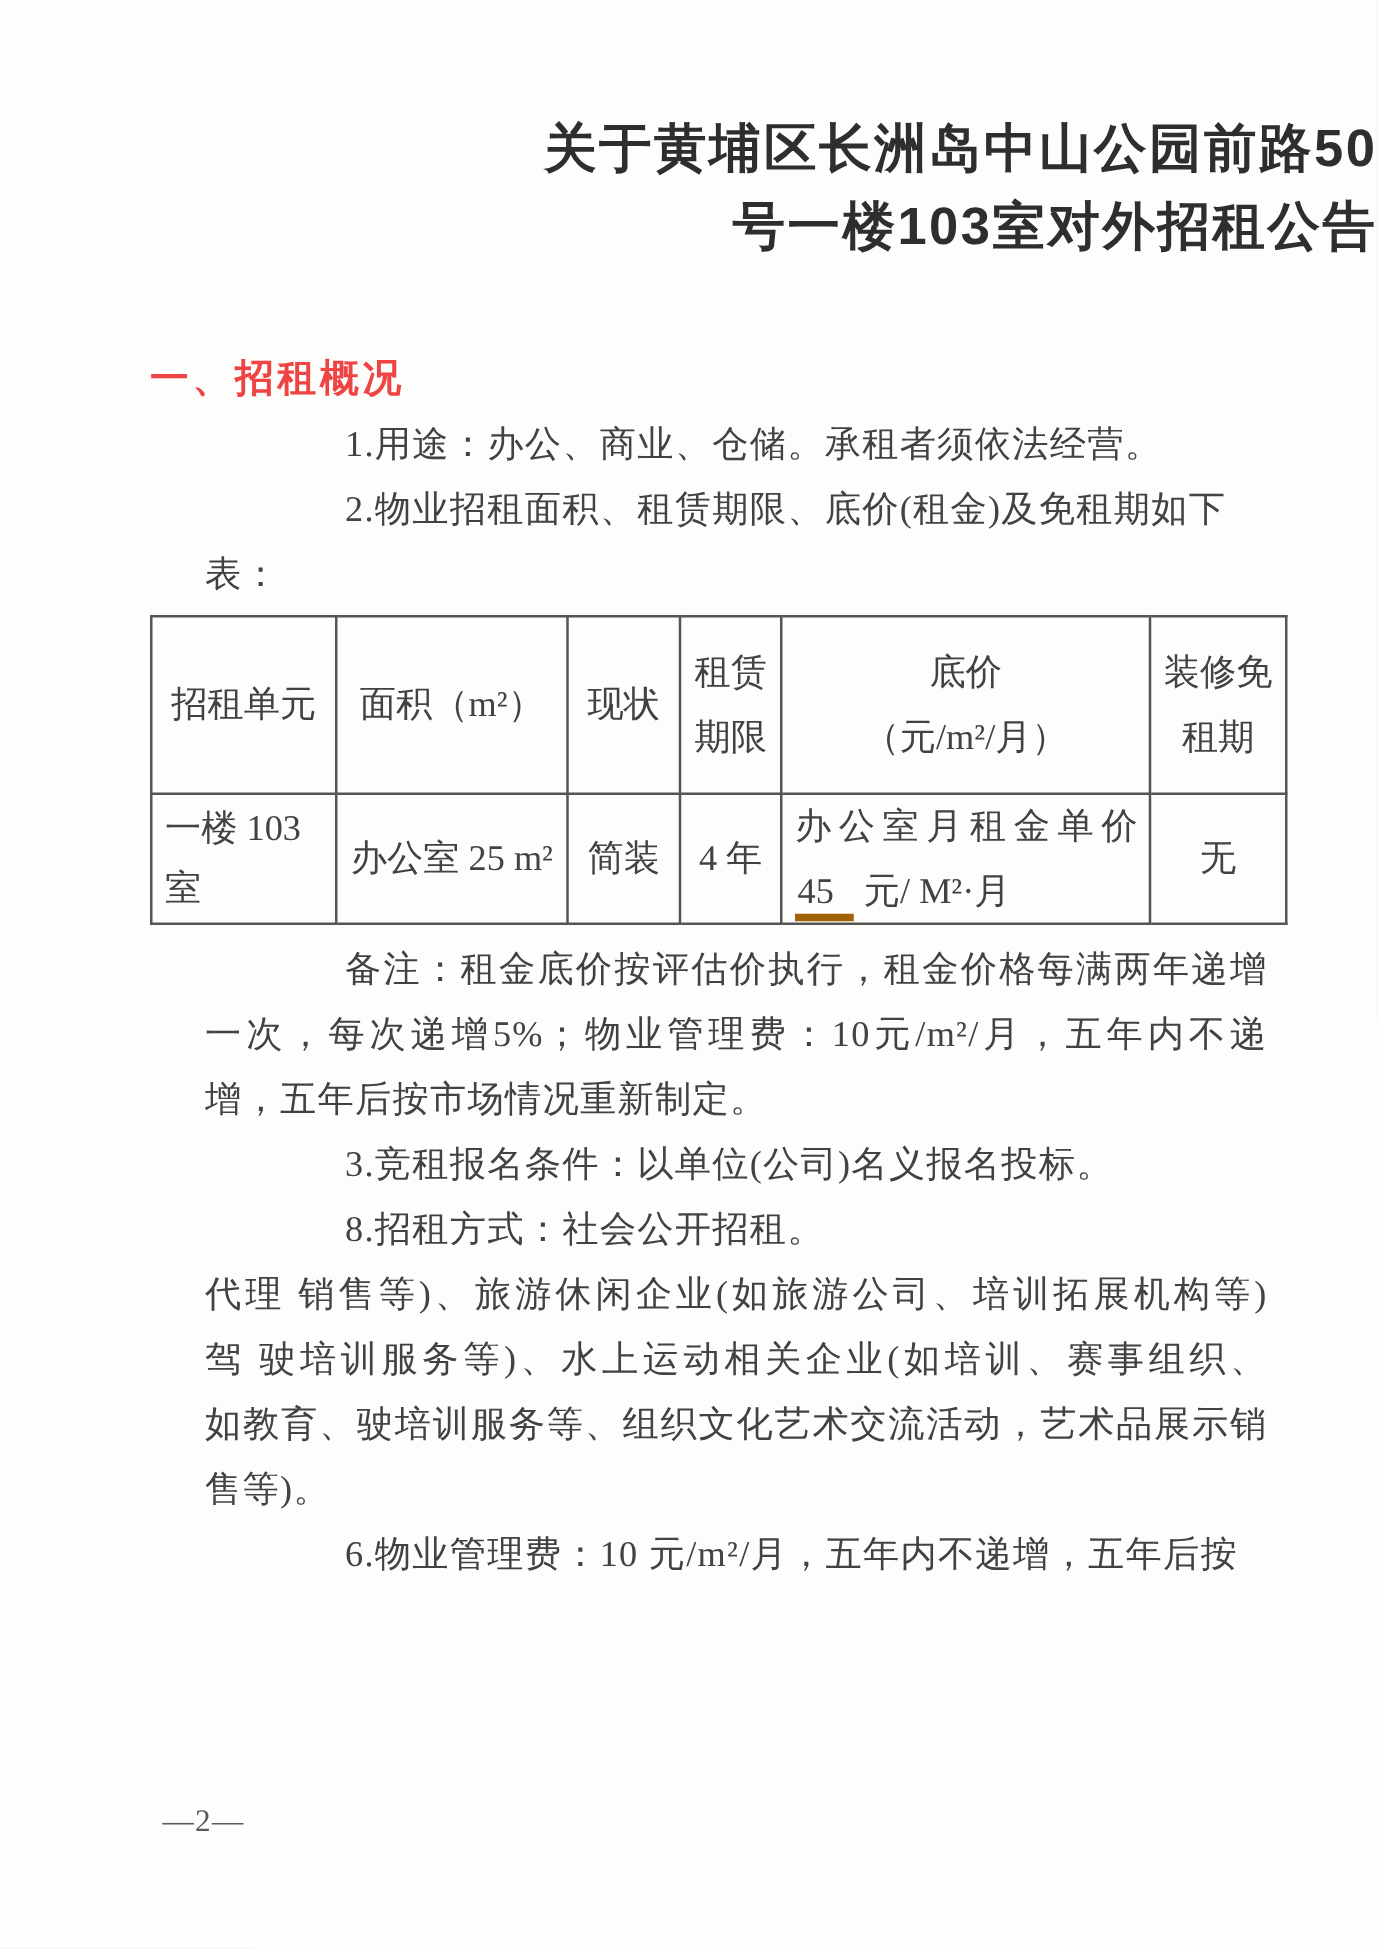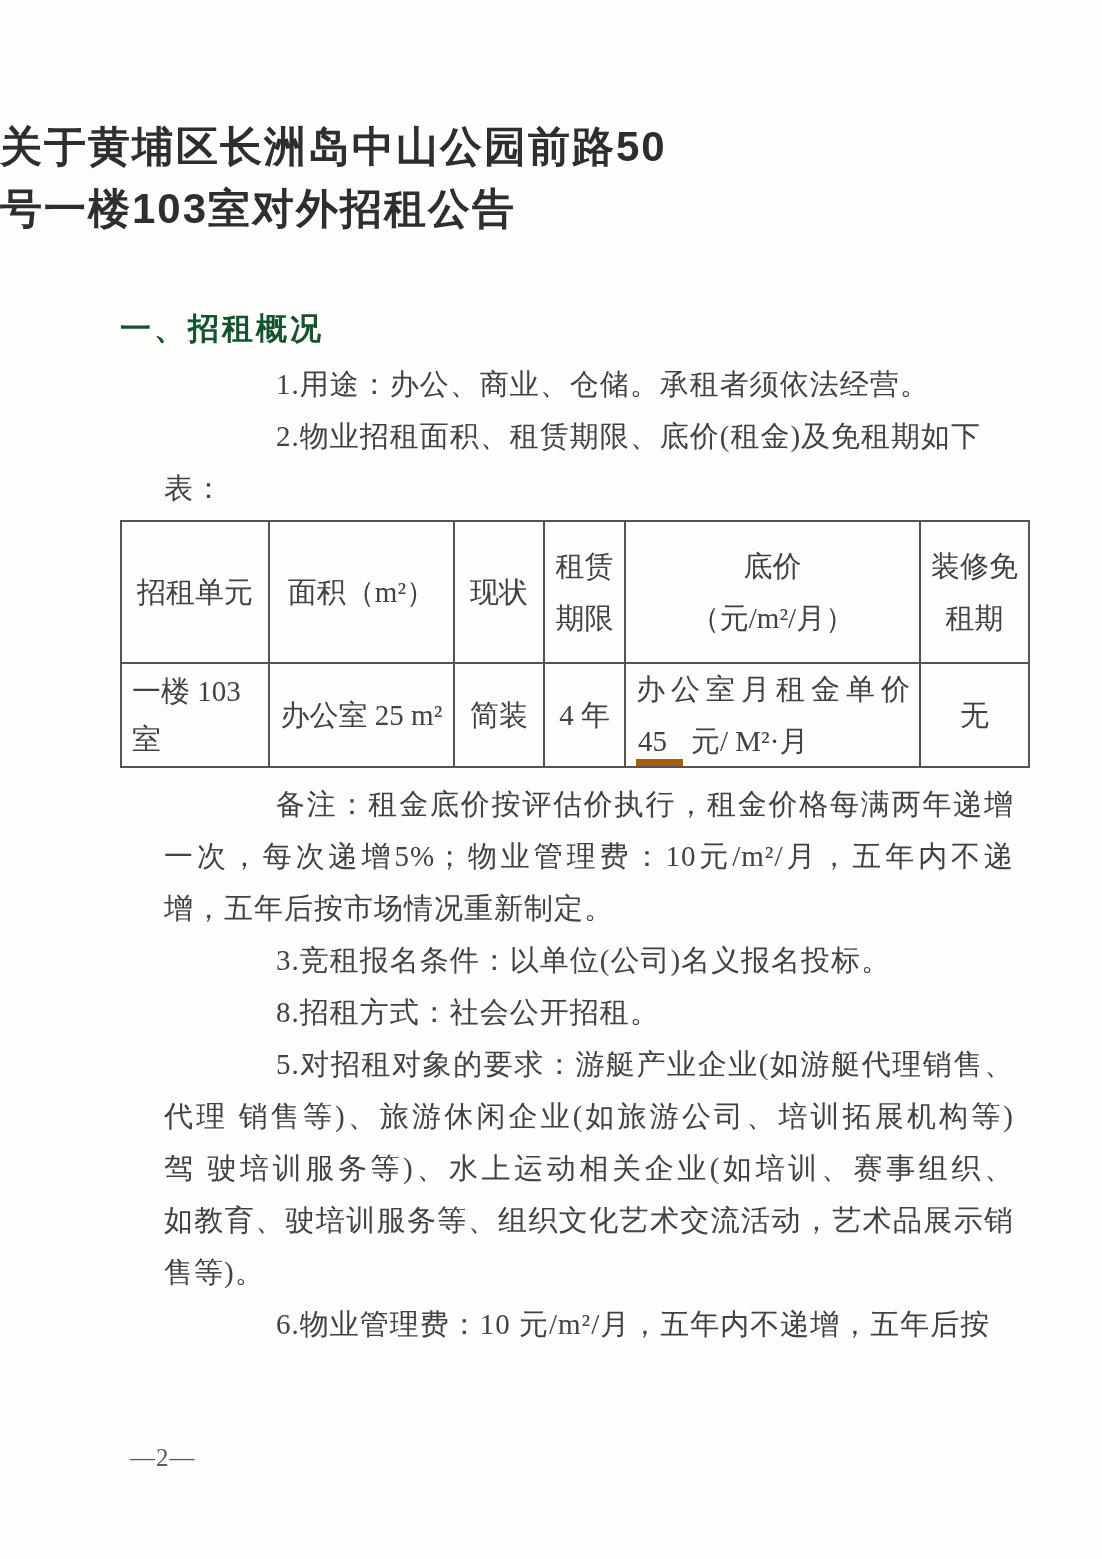--- a/index.html
+++ b/index.html
@@ -12,41 +12,41 @@
   .page{
     position:relative;
     width:1102px;height:1559px;
     margin:0 auto;
     background:var(--paper);
     color:var(--ink);
     font-family:"Liberation Serif","DejaVu Serif",serif;
     overflow:hidden;
   }
   .doc-title{
-    padding-top:116px;
-    text-align:left;
+    padding-top:88px;
+    text-align:right;
     font-family:"Liberation Sans","DejaVu Sans",sans-serif;
     font-weight:bold;
     font-size:42px;
     line-height:62px;
     letter-spacing:2px;
     color:var(--ink-dark);
   }
   .content{
     margin-left:120px;
     width:912px;
   }
   .heading{
     margin-top:64px;
-    font-family:Liberation Mono, monospace;
+    font-family:Liberation Sans, sans-serif;
     font-weight:bold;
     font-size:31px;
     line-height:54px;
     letter-spacing:3px;
-    color:#14532d;
+    color:#ef4444;
   }
   .p-line{
     width:850px;
     font-size:29px;
     line-height:52px;
     letter-spacing:1px;
     white-space:pre-wrap;
     margin-left:44px;
   }
   .just{
@@ -68,21 +68,21 @@
     padding:0 10px;
     overflow:hidden;
   }
   table.rental thead th{ height:140px; text-align:center; vertical-align:middle; line-height:52px;}
   table.rental tbody td{ height:102px; vertical-align:middle; line-height:48px;}
   .cell-center{ text-align:center; }
   .cell-left{ text-align:left; }
   .price-line1{ letter-spacing:6px; white-space:nowrap; }
   .price-line2{ margin-top:4px; }
   .u{
-    border-bottom:8px solid #a16207;
+    border-bottom:6px solid #a16207;
     padding:0 16px 2px 2px;
   }
   .unit-after{ margin-left:8px; }
   .page-number{
     position:absolute;
     left:130px;
     top:1444px;
     font-size:25px;
     letter-spacing:1px;
     color:#5a5a5a;
@@ -153,21 +153,20 @@
     <div style="margin-top:10px;">
       <div class="p-line just indent">备注：租金底价按评估价执行，租金价格每满两年递增</div>
       <div class="p-line just">一次，每次递增5%；物业管理费：10元/m²/月，五年内不递</div>
       <div class="p-line">增，五年后按市场情况重新制定。</div>
     </div>
 
     <div class="p-line indent">3.竞租报名条件：以单位(公司)名义报名投标。</div>
     <div class="p-line indent">8.招租方式：社会公开招租。</div>
 
     <div>
-      <div class="p-line just indent">5.对招租对象的要求：游艇产业企业(如游艇代理销售、</div>
       <div class="p-line just">代理 销售等)、旅游休闲企业(如旅游公司、培训拓展机构等)</div>
       <div class="p-line just">驾 驶培训服务等)、水上运动相关企业(如培训、赛事组织、</div>
       <div class="p-line just">如教育、驶培训服务等、组织文化艺术交流活动，艺术品展示销</div>
       <div class="p-line">售等)。</div>
     </div>
 
     <div class="p-line indent">6.物业管理费：10 元/m²/月，五年内不递增，五年后按</div>
 
   </div>
 

